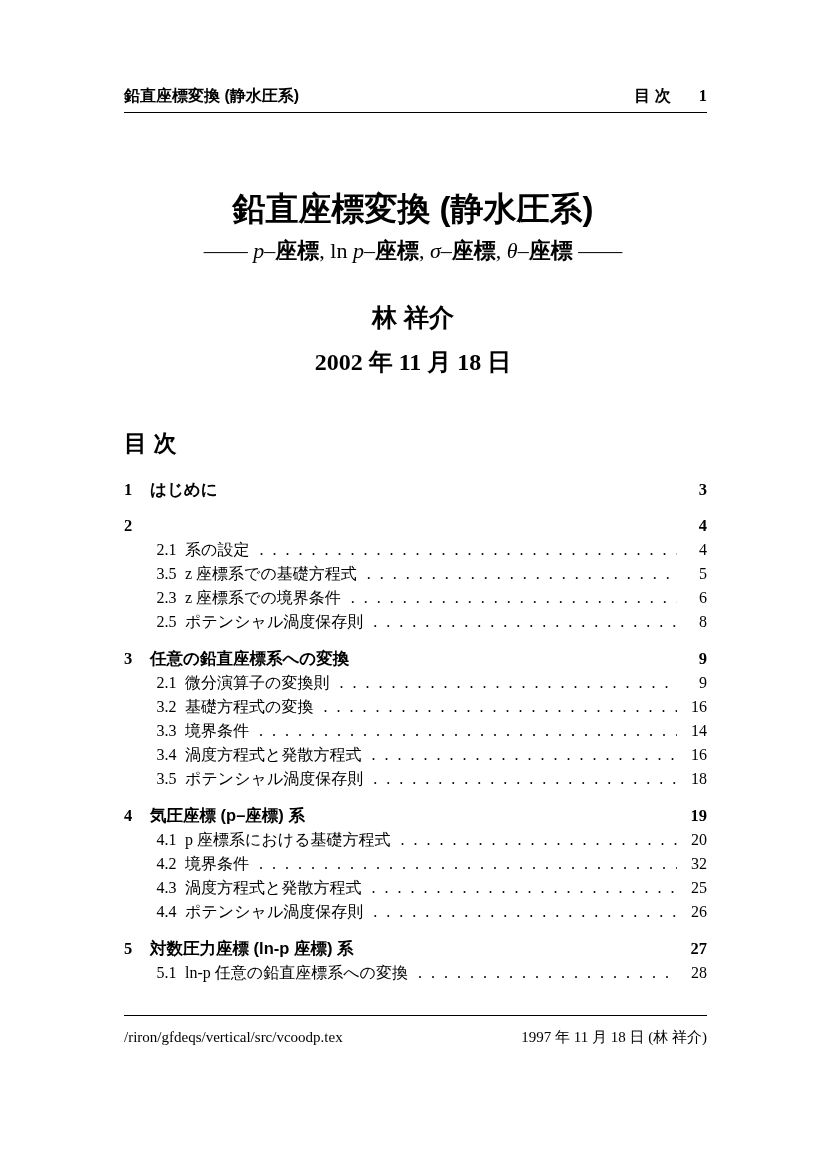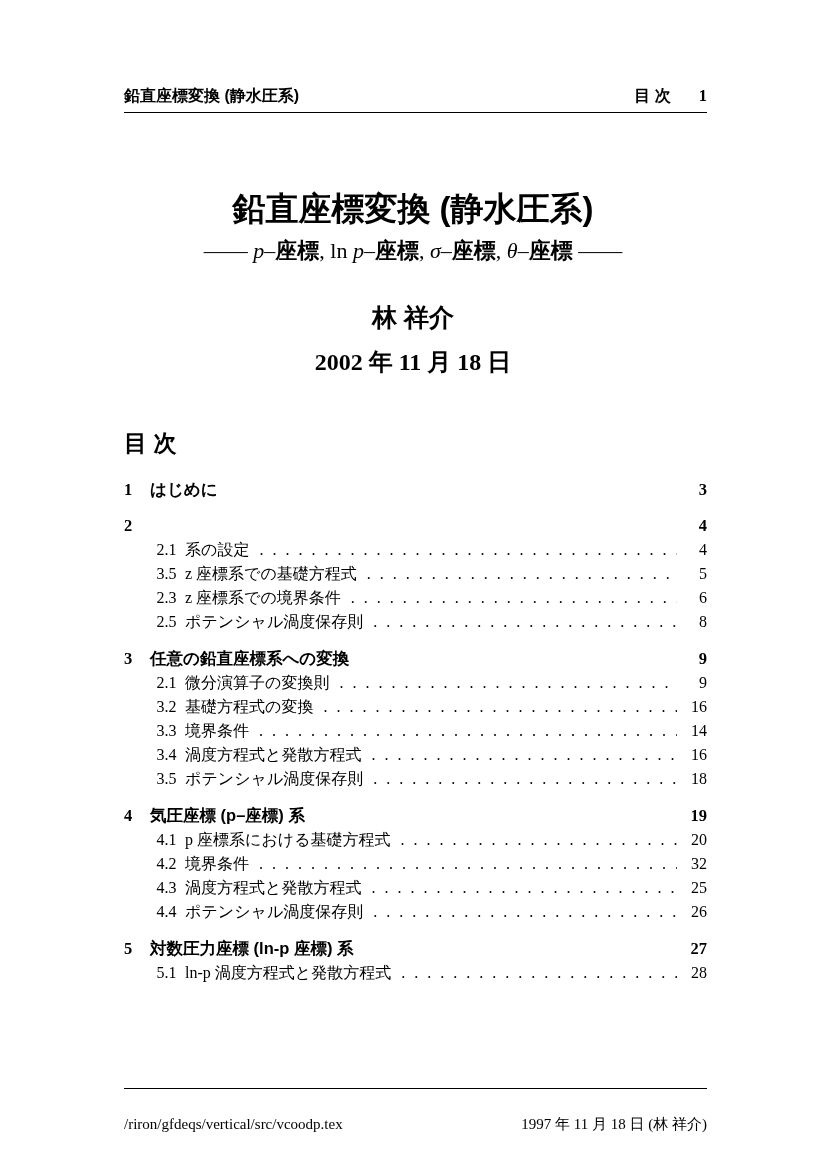--- a/index.html
+++ b/index.html
@@ -60,22 +60,22 @@
     flex:1;overflow:hidden;white-space:nowrap;margin:0 6px 0 10px;
     text-align:right;min-width:0;
   }
   .leader::after{
     content:". . . . . . . . . . . . . . . . . . . . . . . . . . . . . . . . . . . . . . . . . . . . . . . . . . . . . . . . . . . .";
     letter-spacing:2.5px;
   }
   .toc-row.section .leader::after{content:"";}
   
   .footer{
-    position:absolute;left:124px;width:583px;top:1088px;
-    border-top:1.5px solid #000;padding-top:26px;
+    position:absolute;left:124px;width:583px;top:1015px;
+    border-top:1.5px solid #000;padding-top:12px;
     display:flex;align-items:baseline;font-size:15px;
   }
   .footer .right{margin-left:auto;}
 </style>
 </head>
 <body>
 
 <div class="runhead">
   <span class="doc-title">鉛直座標変換 (静水圧系)</span>
   <span class="right">
@@ -196,21 +196,21 @@
         <span class="page">26</span>
       </div>
       <div class="toc-row section">
         <span class="num">5</span>
         <span class="title">対数圧力座標 (ln-p 座標) 系</span>
         <span class="leader"></span>
         <span class="page">27</span>
       </div>
       <div class="toc-row sub">
         <span class="num">5.1</span>
-        <span class="title">ln-p 渦度方程式と発散方程式</span>
+        <span class="title">ln-p 任意の鉛直座標系への変換</span>
         <span class="leader"></span>
         <span class="page">28</span>
       </div>
     </div>
 </div>
 
 <div class="footer">
   <span>/riron/gfdeqs/vertical/src/vcoodp.tex</span>
   <span class="right">1997 年 11 月 18 日 (林 祥介)</span>
 </div>

